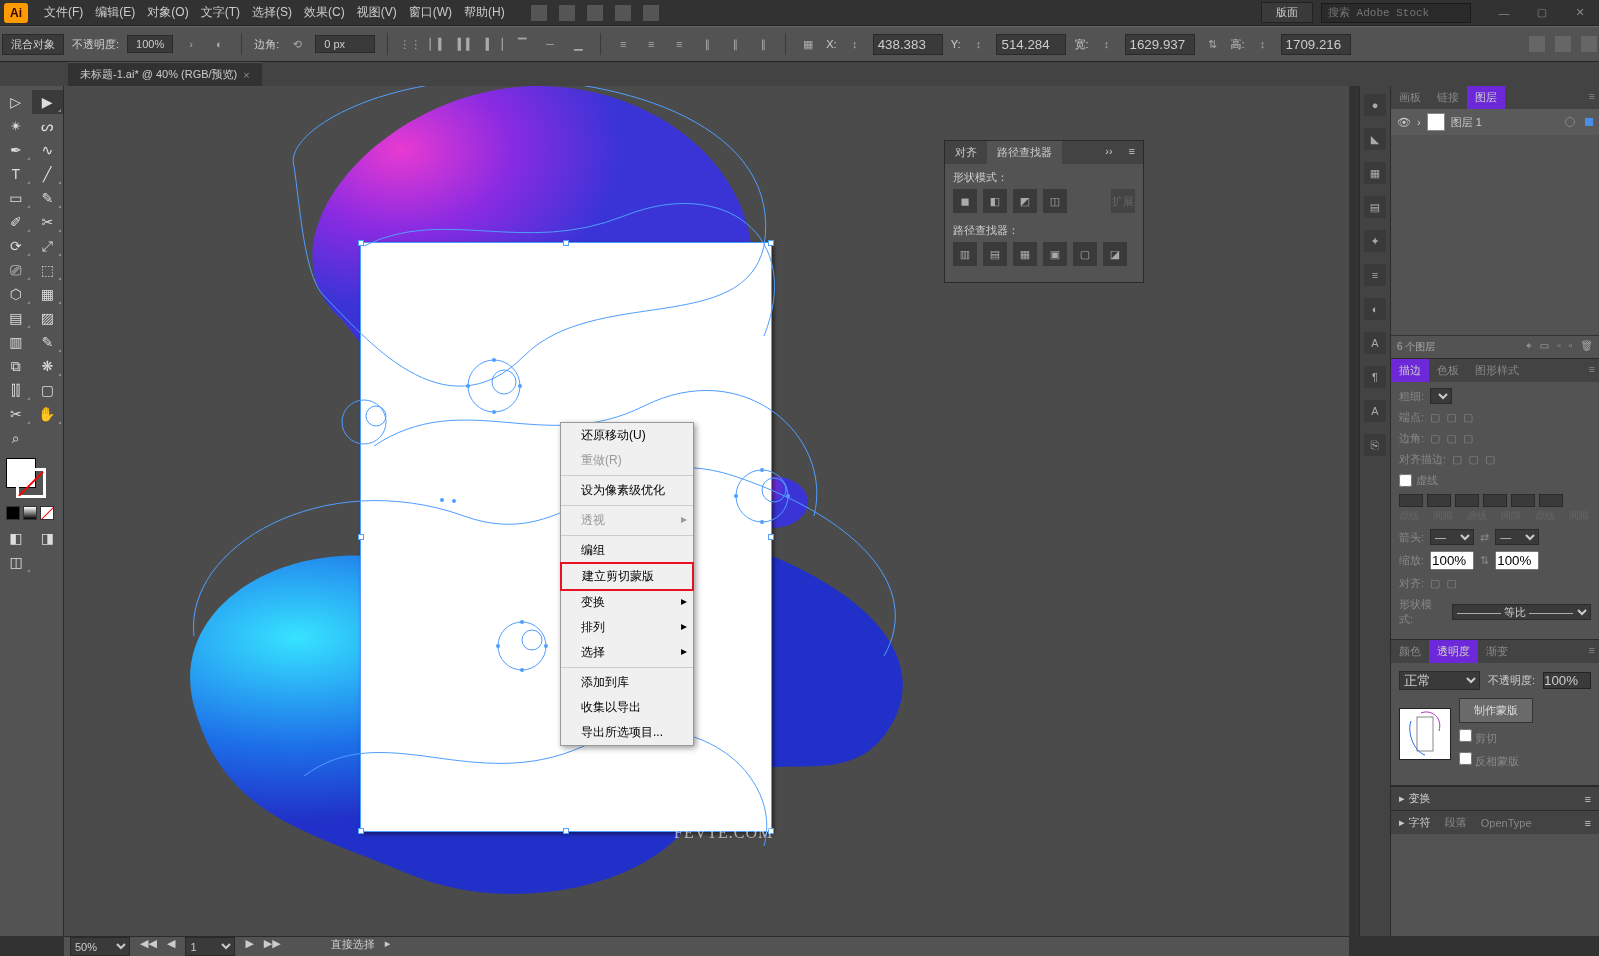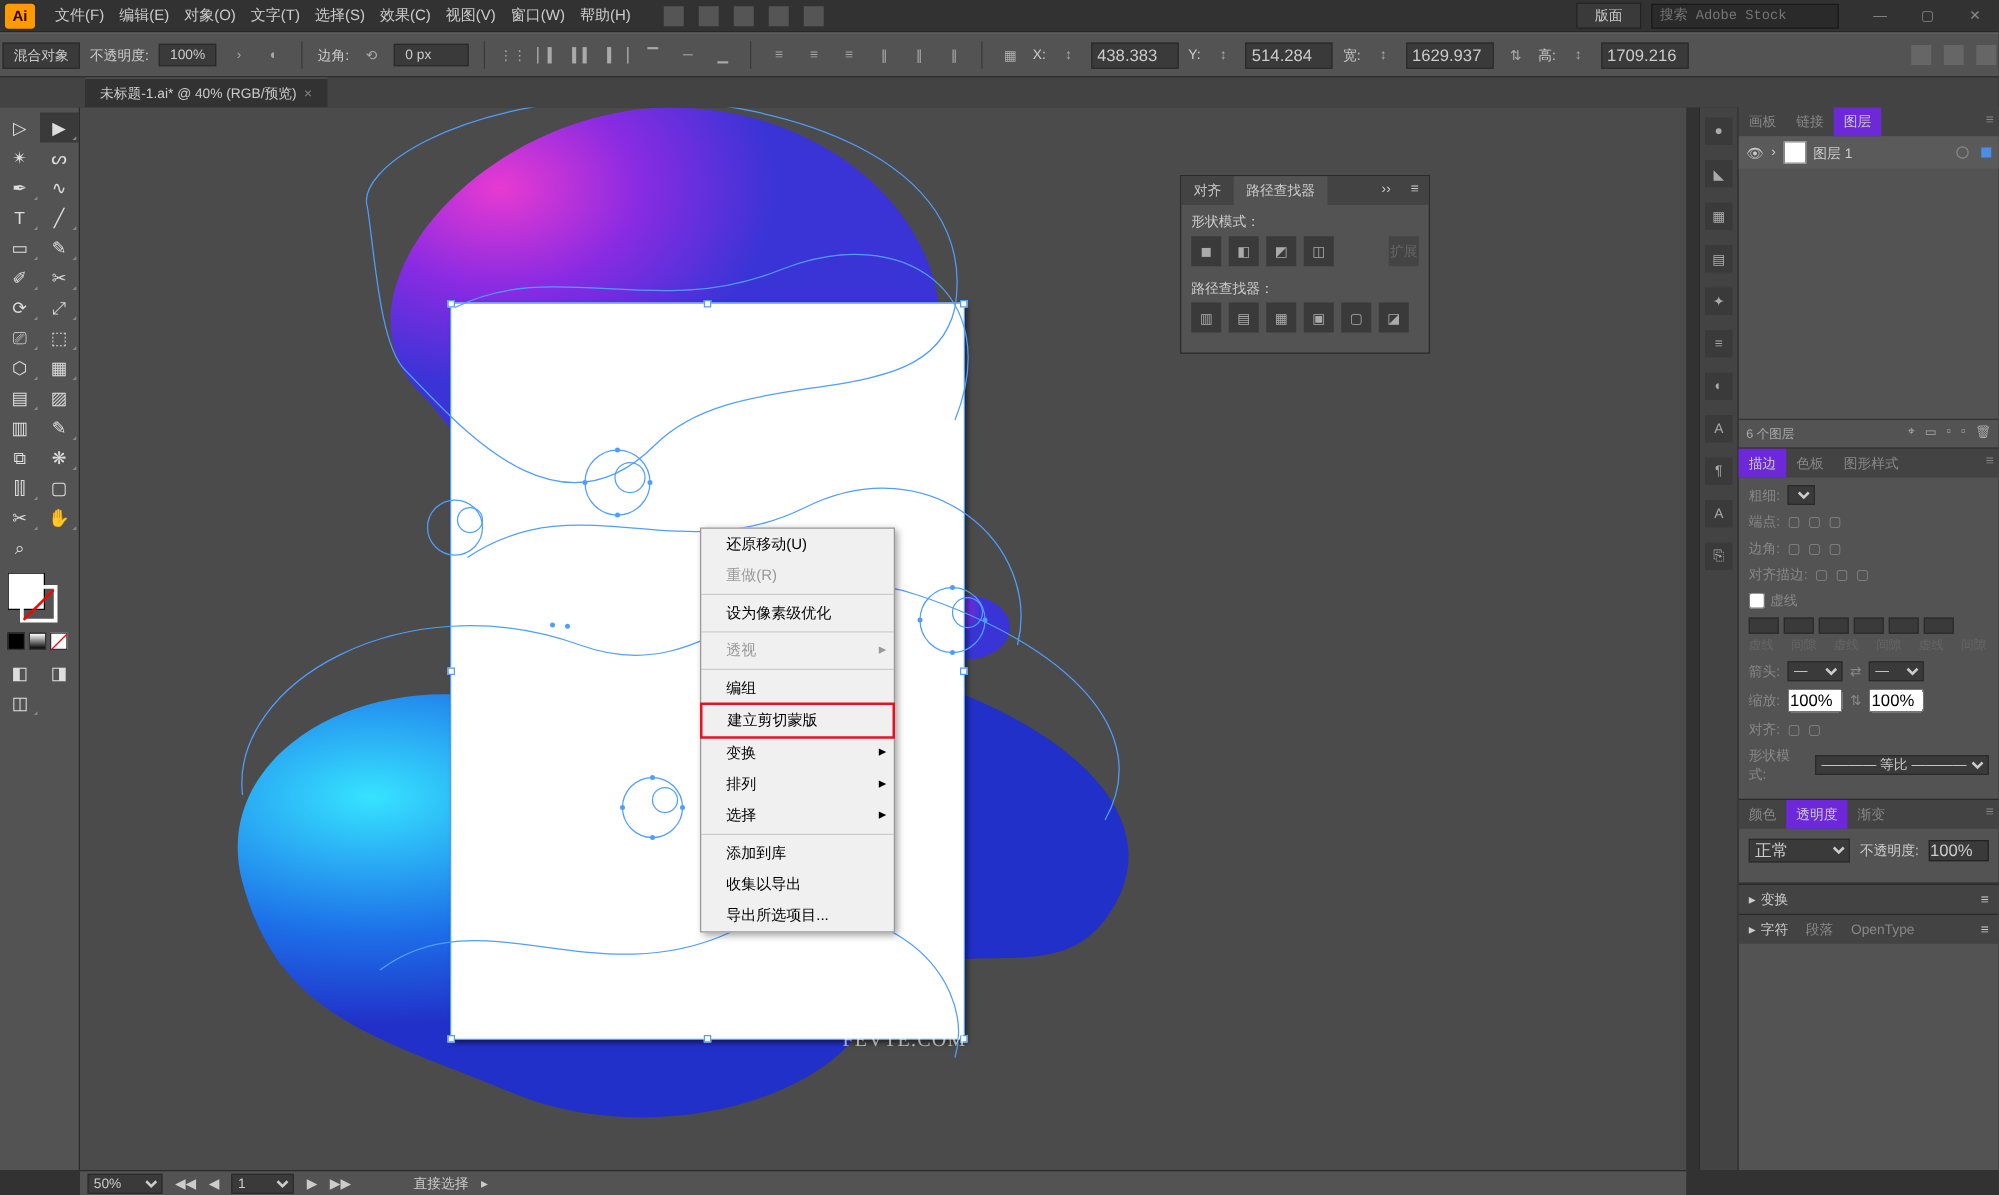--- a/index.html
+++ b/index.html
@@ -56,21 +56,21 @@
 .sel-box { position:absolute; left:296px; top:156px; width:412px; height:590px; border:1px solid #4f9eff; pointer-events:none; }
 .sel-box .h { position:absolute; width:6px; height:6px; border:1px solid #4f9eff; background:#fff; }
 .sel-box .h.tl { left:-3px; top:-3px; } .sel-box .h.tr { right:-3px; top:-3px; }
 .sel-box .h.bl { left:-3px; bottom:-3px; } .sel-box .h.br { right:-3px; bottom:-3px; }
 .sel-box .h.tm { left:50%; margin-left:-3px; top:-3px; } .sel-box .h.bm { left:50%; margin-left:-3px; bottom:-3px; }
 .sel-box .h.ml { left:-3px; top:50%; margin-top:-3px; } .sel-box .h.mr { right:-3px; top:50%; margin-top:-3px; }
 
 .blob { position:absolute; }
 
 
-.ctx { position:absolute; left:496px; top:336px; width:156px; background:#f0f0f0; border:1px solid #999; box-shadow:2px 2px 6px rgba(0,0,0,0.4); font-size:12px; color:#000; }
+.ctx { position:absolute; left:496px; top:336px; width:134px; background:#f0f0f0; border:1px solid #999; box-shadow:2px 2px 6px rgba(0,0,0,0.4); font-size:12px; color:#000; }
 .ctx .mi { padding:4px 16px 4px 20px; position:relative; }
 .ctx .mi.dis { color:#999; }
 .ctx .mi.hl { border:2px solid #e81123; margin:-1px; }
 .ctx .mi .arr { position:absolute; right:6px; top:4px; }
 .ctx hr { border:none; border-top:1px solid #ccc; margin:2px 0; }
 
 
 .panel-float { position:absolute; left:944px; top:54px; width:200px; background:#535353; border:1px solid #2a2a2a; font-size:11px; }
 .panel-float .tabs { display:flex; background:#434343; }
 .panel-float .tabs span { padding:4px 10px; }
@@ -104,21 +104,21 @@
 .stroke-body .dash-cap { display:flex; gap:14px; font-size:10px; color:#666; margin-top:2px; }
 
 .transp-body { padding:8px; font-size:11px; }
 .transp-body .row { display:flex; align-items:center; gap:8px; margin-bottom:8px; }
 .transp-body select { background:#3a3a3a; border:1px solid #2a2a2a; color:#ccc; flex:1; }
 .transp-body .thumb { width:52px; height:52px; background:#fff; border:1px solid #222; display:flex; align-items:center; justify-content:center; }
 .transp-body button { background:#6a6a6a; border:1px solid #333; color:#ddd; padding:4px 14px; font-size:11px; }
 .accordion-hdr { background:#434343; padding:4px 8px; display:flex; align-items:center; gap:4px; font-size:11px; border-top:1px solid #2a2a2a;}
 
 
-.status { position:absolute; left:64px; right:250px; bottom:0; height:20px; background:#535353; border-top:1px solid #2a2a2a; display:flex; align-items:center; font-size:11px; gap:10px; padding:0 6px;}
+.status { position:absolute; left:64px; right:250px; bottom:0; height:20px; background:#535353; border-top:1px solid #2a2a2a; display:flex; font-size:11px; gap:10px; padding:0 6px;}
 .status .zoom { width:60px; }
 .status select, .status input { background:#3a3a3a; border:1px solid #2a2a2a; color:#ccc; font-size:11px; }
 .watermark { position:absolute; color:rgba(255,255,255,0.6); font-size:16px;font-family:Liberation Serif, serif; }
 </style>
 </head>
 <body>
 
 <div class="menubar">
   <div class="app-icon">Ai</div>
   <div class="menu-item">文件(F)</div>
@@ -533,20 +533,34 @@
         <span class="act">透明度</span>
         <span>渐变</span>
         <span style="margin-left:auto;padding:4px">≡</span>
       </div>
       <div class="transp-body">
         <div class="row">
           <select><option>正常</option></select>
           <span>不透明度:</span>
           <input style="width: 48px; background: rgb(58, 58, 58); border: 1px solid rgb(34, 34, 34); color: rgb(204, 204, 204);" value="100%">
         </div>
+        <div class="row">
+          <div class="thumb">
+            <svg width="40" height="46">
+                <rect x="12" y="6" width="16" height="34" fill="#fff" stroke="#888"></rect>
+                <path d="M6,10 C2,20 8,40 20,44" fill="none" stroke="#2a6be0"></path>
+                <path d="M16,2 C26,-2 38,6 34,20" fill="none" stroke="#b030c0"></path>
+              </svg>
+          </div>
+          <div style="display:flex;flex-direction:column;gap:6px">
+            <button>制作蒙版</button>
+            <label style="color:#888"><input type="checkbox" style=""> <span>剪切</span></label>
+            <label style="color:#888"><input type="checkbox" style=""> <span>反相蒙版</span></label>
+          </div>
+        </div>
       </div>
     </div>
 
     <div class="accordion-hdr">
         <span>▸</span>
         <span>变换</span>
         <span style="margin-left:auto">≡</span>
       </div>
     <div class="accordion-hdr"><span>▸</span><span>字符</span>&nbsp;&nbsp;<span style="color:#888">段落</span>&nbsp;&nbsp;<span style="color:#888">OpenType</span><span style="margin-left:auto">≡</span></div>
   </div>

